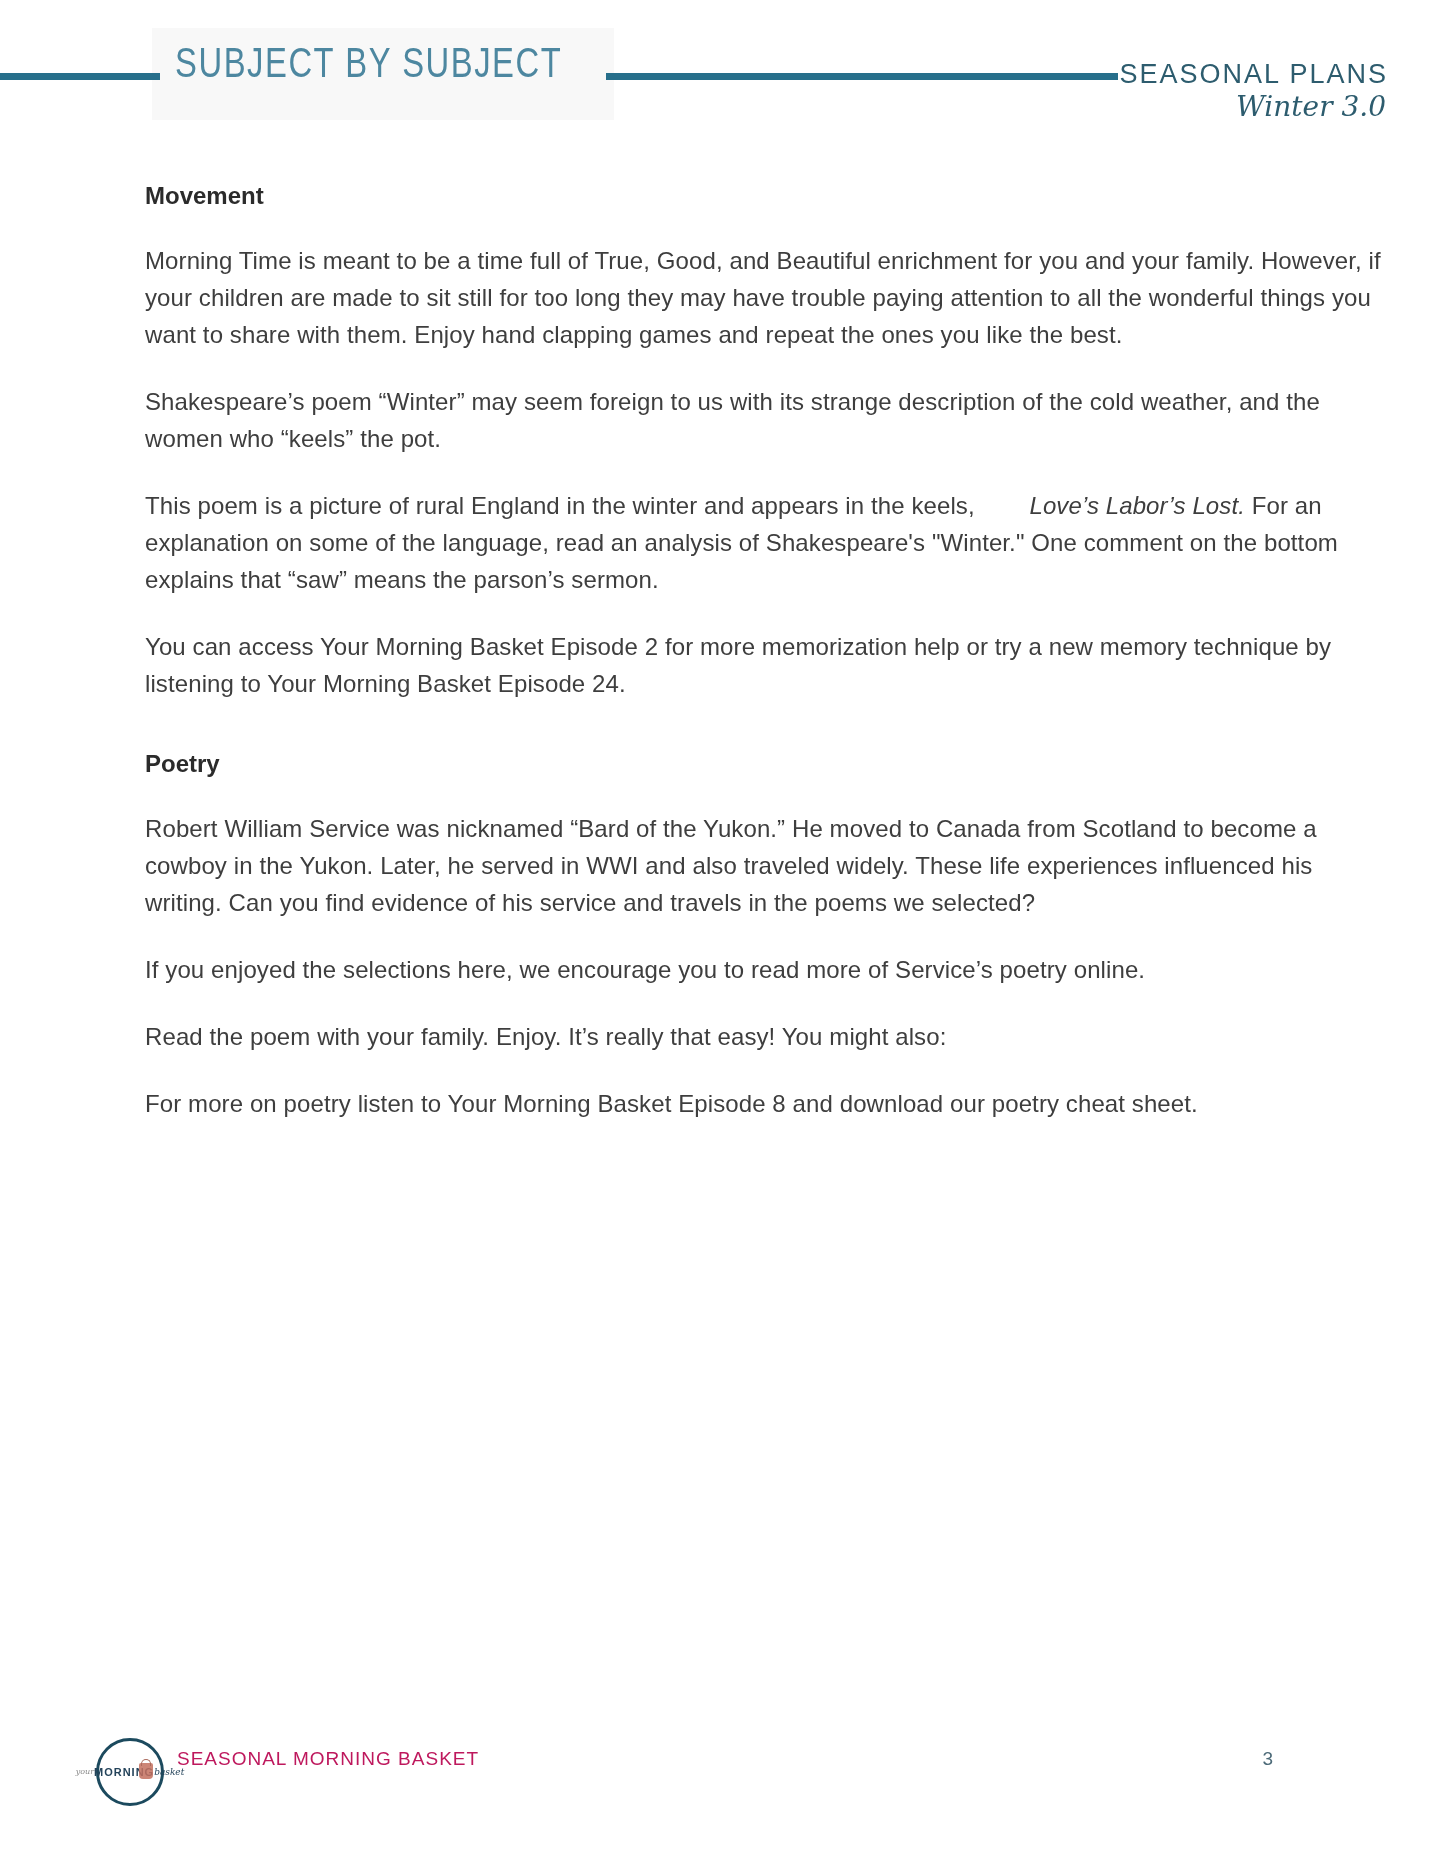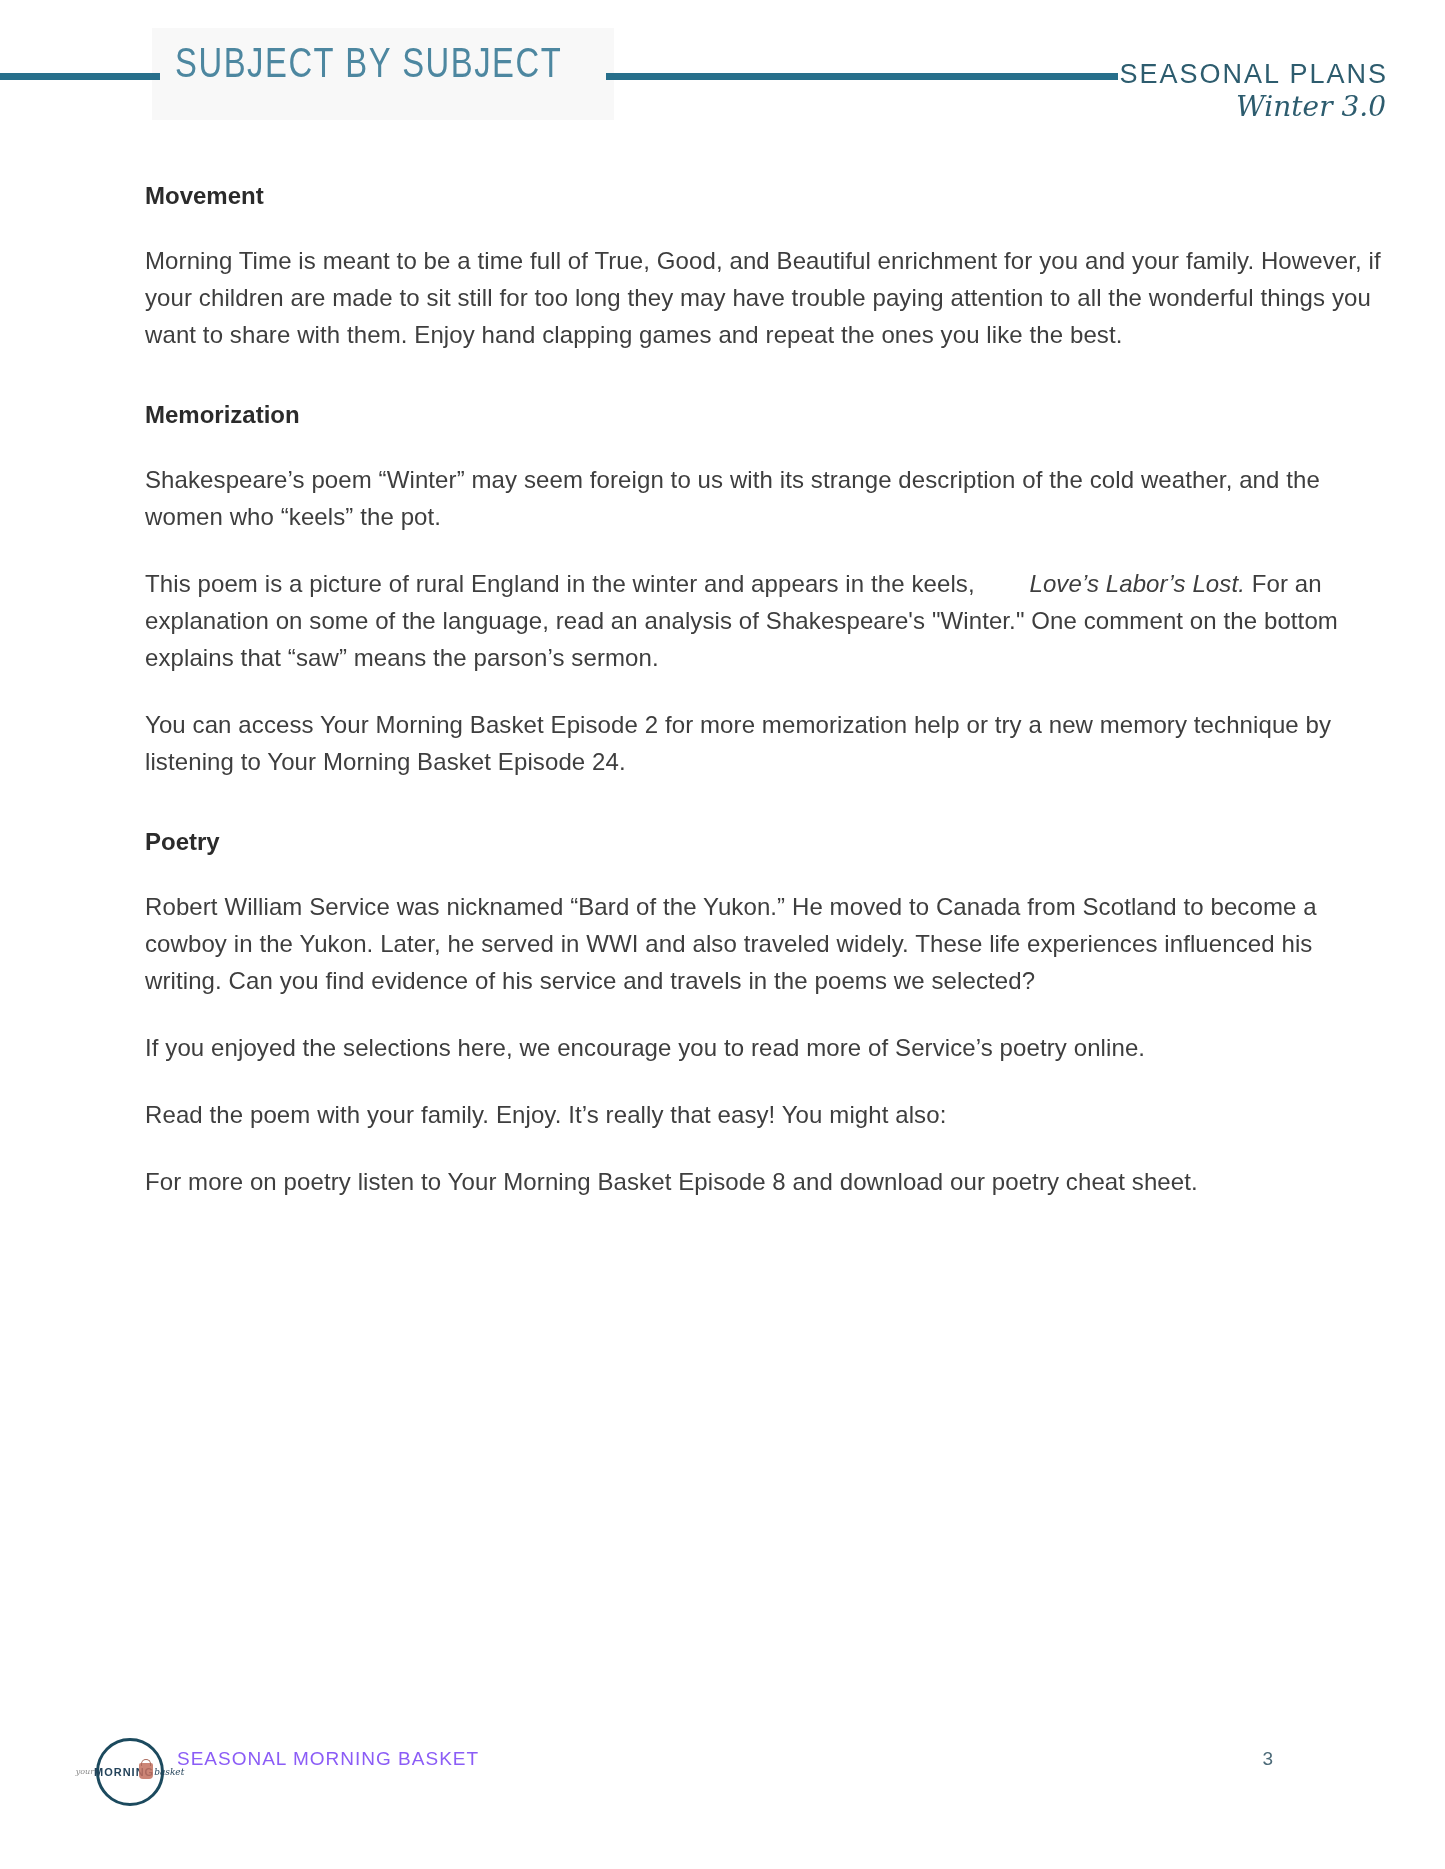--- a/index.html
+++ b/index.html
@@ -95,21 +95,21 @@
     width: 14px; height: 16px; background: #c4705f;
     border-radius: 2px 2px 4px 4px; opacity: 0.85;
   }
   .basket-glyph::before {
     content: ""; position: absolute; left: 2px; top: -4px;
     width: 8px; height: 6px; border: 1.5px solid #9c5242;
     border-bottom: none; border-radius: 6px 6px 0 0;
   }
   .footer-label {
     position: absolute; left: 177px; top: 12px;
-    font-size: 19px; letter-spacing: 1px; color: #8b5cf6;
+    font-size: 19px; letter-spacing: 1px; color: #be185d;
   }
   .page-number {
     position: absolute; right: 172px; top: 12px;
     font-size: 19px; color: #4c6a78;
   }
 </style>
 </head>
 <body>
 
 <div class="page">
@@ -123,21 +123,20 @@
       <div class="plans">SEASONAL PLANS</div>
       <div class="script">Winter 3.0</div>
     </div>
   </div>
 
   <div class="content">
 
     <h3 class="first">Movement</h3>
     <p>Morning Time is meant to be a time full of True, Good, and Beautiful enrichment for you and your family. However, if your children are made to sit still for too long they may have trouble paying attention to all the wonderful things you want to share with them. Enjoy hand clapping games and repeat the ones you like the best.</p>
 
-    <h3>Memorization</h3>
     <p>Shakespeare’s poem “Winter” may seem foreign to us with its strange description of the cold weather, and the women who “keels” the pot.</p>
     <p><span>This poem is a picture of rural England in the winter and appears in the keels, </span><span class="it">Love’s Labor’s Lost.</span><span> For an explanation on some of the language, read an analysis of Shakespeare's "Winter." One comment on the bottom explains that “saw” means the parson’s sermon.</span></p>
     <p>You can access Your Morning Basket Episode 2 for more memorization help or try a new memory technique by listening to Your Morning Basket Episode 24.</p>
 
     <h3>Poetry</h3>
     <p>Robert William Service was nicknamed “Bard of the Yukon.” He moved to Canada from Scotland to become a cowboy in the Yukon. Later, he served in WWI and also traveled widely. These life experiences influenced his writing. Can you find evidence of his service and travels in the poems we selected?</p>
     <p>If you enjoyed the selections here, we encourage you to read more of Service’s poetry online.</p>
     <p>Read the poem with your family. Enjoy. It’s really that easy! You might also:</p>
 
 

